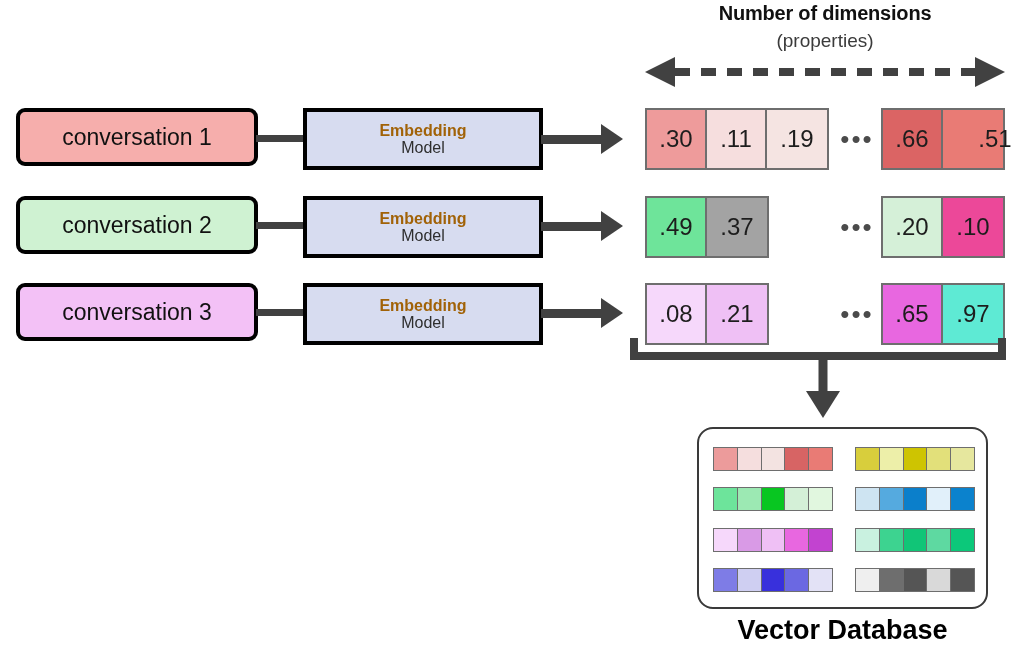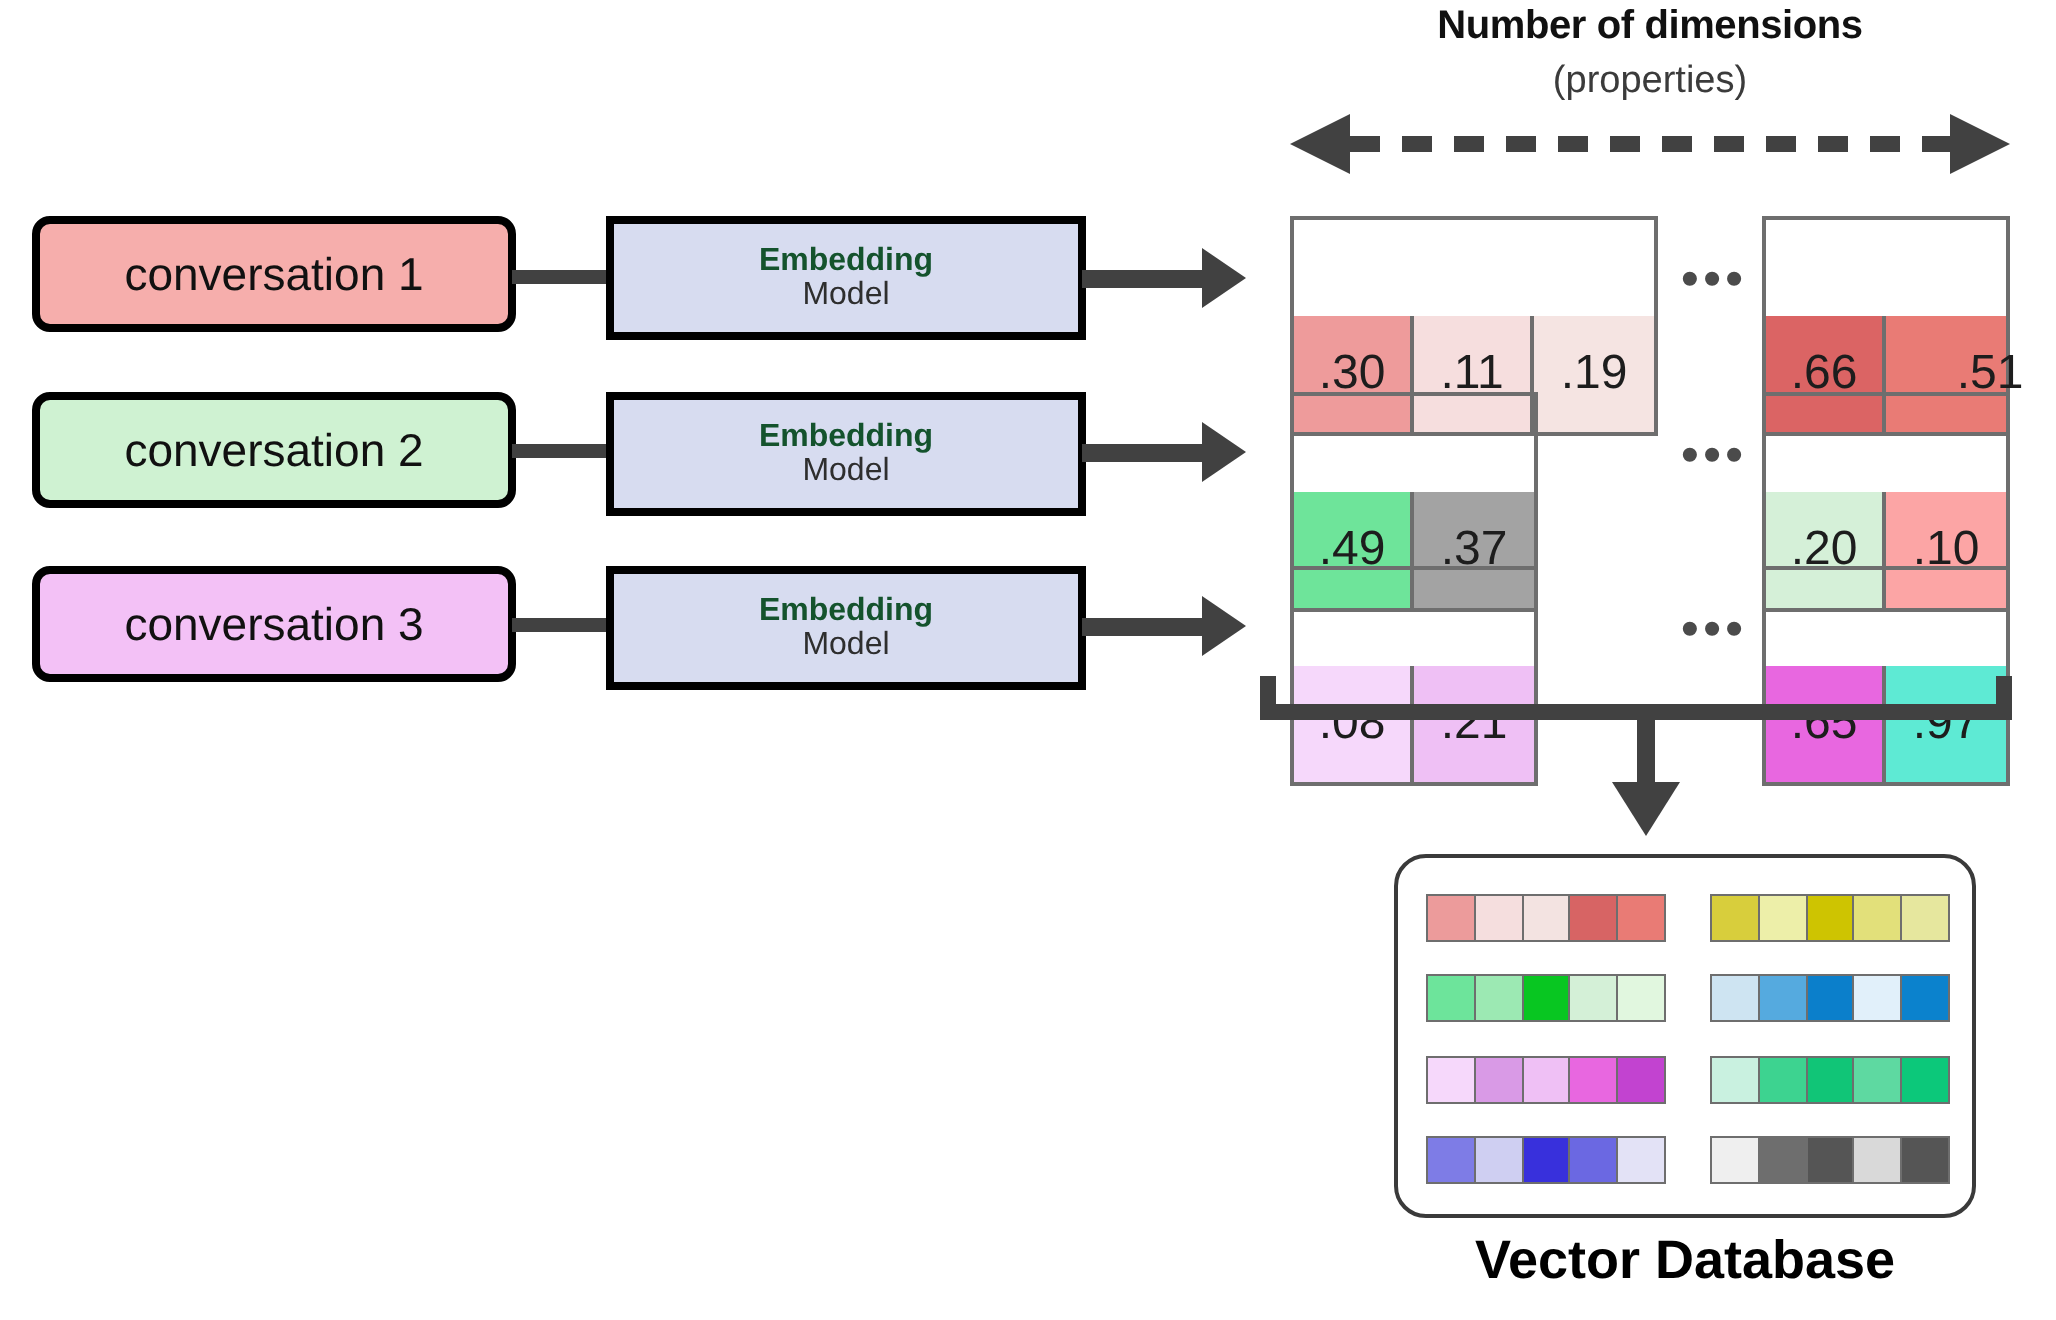--- a/index.html
+++ b/index.html
@@ -50,21 +50,21 @@
     border: 4px solid #000;
     box-sizing: border-box;
     background: #D7DCF0;
     display: flex; flex-direction: column;
     align-items: center; justify-content: center;
     line-height: 1.08;
   }
   #emb-1 { top: 108px; }
   #emb-2 { top: 196px; }
   #emb-3 { top: 283px; }
-  .emb-title { font-size: 16px; font-weight: bold; color: #14532d; }
+  .emb-title { font-size: 16px; font-weight: bold; color: #a16207; }
   .emb-sub   { font-size: 16px; font-weight: normal; color: #2e2e2e; }
 
   
   .link-line { background: #414141; height: 7px; }
   .arrow-line { background: #414141; height: 9px; }
   .arrow-head {
     width: 0; height: 0;
     border-top: 15px solid transparent;
     border-bottom: 15px solid transparent;
     border-left: 22px solid #414141;
@@ -72,21 +72,21 @@
 
   
   .vec-row { height: 62px; }
   .vec-group { position: absolute; top: 0; display: flex;
                border: 2px solid #6e6e6e; box-sizing: content-box; }
   .vec-cell {
     width: 60px; height: 58px;
     box-sizing: border-box;
     border-right: 2px solid #6e6e6e;
     display: flex; align-items: center; justify-content: center;
-    font-size: 24px; color: #1d1d1d; margin-top: 48px;
+    font-size: 24px; color: #1d1d1d;
   }
   .vec-cell:last-child { border-right: none; }
   .ellipsis {
     position: absolute; top: 0; height: 62px;
     display: flex; align-items: center; justify-content: center;
     font-size: 26px; color: #4b4b4b; letter-spacing: 2px;
   }
   #vrow-1 { left: 645px; top: 108px; }
   #vrow-2 { left: 645px; top: 196px; }
   #vrow-3 { left: 645px; top: 283px; }
@@ -167,21 +167,21 @@
 <div class="abs arrow-line" style="left:541px; top:222px; width:62px;"></div>
 <div class="abs arrow-head" style="left:601px; top:211px;"></div>
 <div class="abs vec-row" id="vrow-2" style="width:362px;">
     <div class="vec-group" style="left: 0px;">
       <div class="vec-cell" style="background: rgb(110, 228, 154);">.49</div>
       <div class="vec-cell" style="background: #a3a3a3;">.37</div>
     </div>
     <div class="ellipsis" style="left: 188px; width: 48px;">•••</div>
     <div class="vec-group" style="left: 236px;">
       <div class="vec-cell" style="background: rgb(213, 240, 216);">.20</div>
-      <div class="vec-cell" style="background: #fca5a5;">.10</div>
+      <div class="vec-cell" style="background: #ec4899;">.10</div>
     </div>
   </div>
 
 <div class="abs conv-box" id="conv-3" style="background: rgb(243, 193, 246);">
   <span>conversation 3</span>
 </div>
 <div class="abs link-line" style="left:256px; top:309px; width:50px;"></div>
 <div class="abs emb-box" id="emb-3" style="background: rgb(215, 220, 240);">
   <span class="emb-title">Embedding</span>
   <span class="emb-sub">Model</span>

